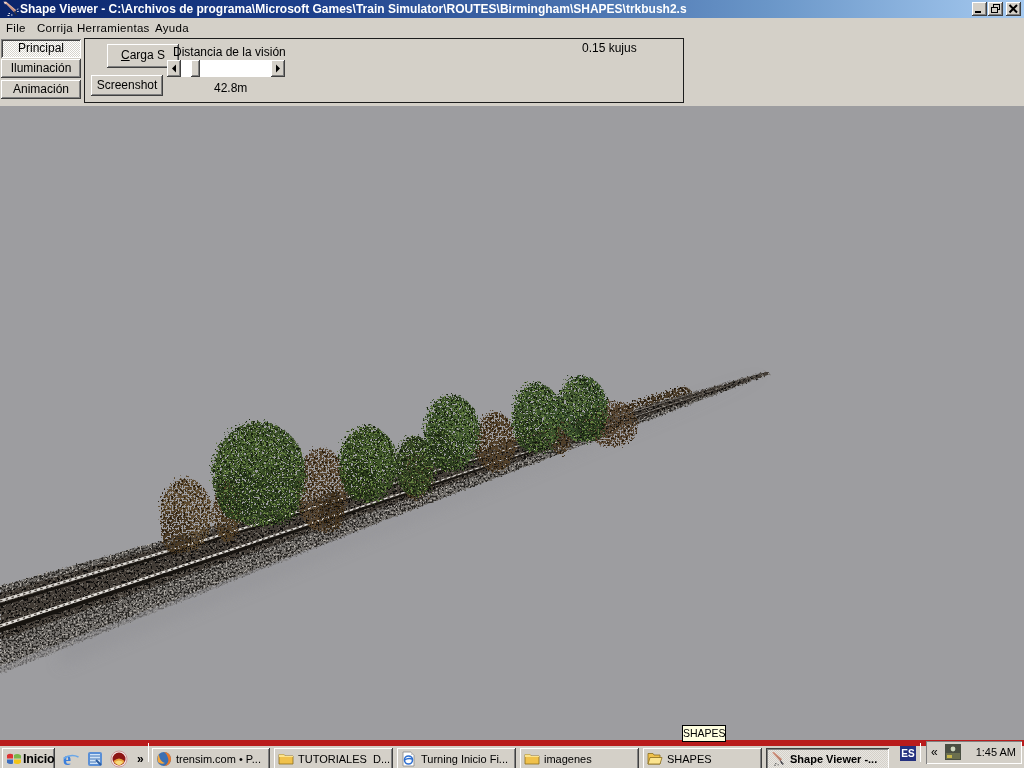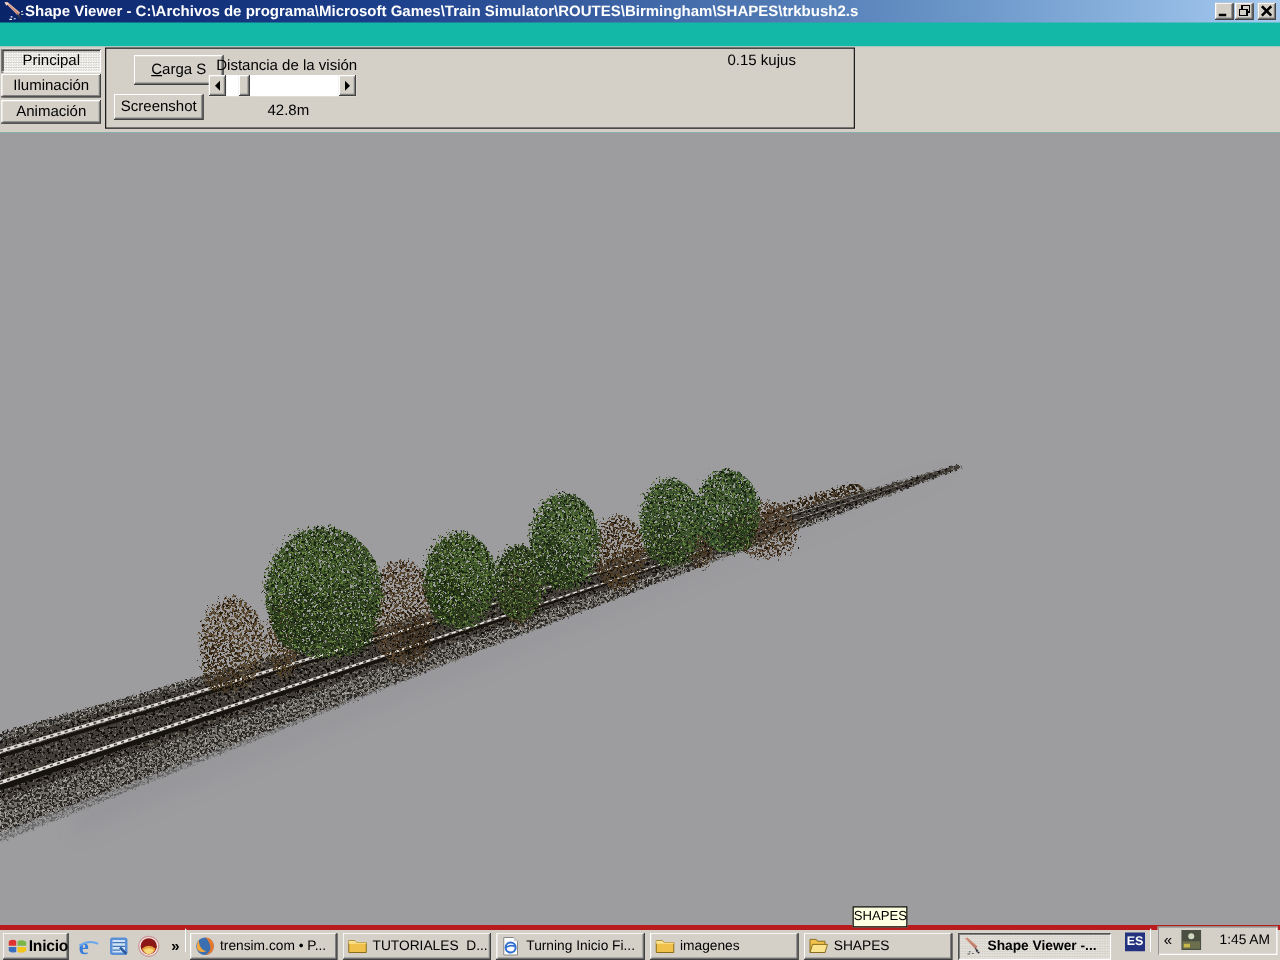--- a/index.html
+++ b/index.html
@@ -1,18 +1,18 @@
 <!DOCTYPE html>
 <html><head>
 <meta charset="utf-8">
 <style>
   * { margin:0; padding:0; box-sizing:border-box; }
   html,body { width:1024px; height:768px; overflow:hidden; }
   body { font-family:"Liberation Sans", sans-serif; }
-  #screen { position:relative; width:1024px; height:768px; background:#14b8a6; }
+  #screen { position:relative; width:1024px; height:768px; background:#4d7c0f; }
 
   
   #titlebar { position:absolute; left:0; top:0; width:1024px; height:18px;
     background:linear-gradient(to right,#0a246a 0%,#1c3f8b 30%,#6a96c8 75%,#a6caf0 100%);
   }
   #titletext { position:absolute; left:20px; top:2px; color:#fff; font-size:12px; font-weight:bold; letter-spacing:0px; white-space:nowrap; }
   .winbtn { position:absolute; top:2px; width:15px; height:14px; background:#d4d0c8;
     box-shadow: inset -1px -1px 0 #404040, inset 1px 1px 0 #fff, inset -2px -2px 0 #808080;
   }
   .winbtn svg { position:absolute; left:0; top:0; }
@@ -51,21 +51,21 @@
   #listbox { position:absolute; left:205px; top:2px; width:105px; height:57px; background:#fff;
     box-shadow: inset 1px 1px 0 #808080, inset -1px -1px 0 #fff, inset 2px 2px 0 #404040, inset -2px -2px 0 #d4d0c8; }
   #listsel { position:absolute; left:2px; top:2px; width:101px; height:13px; background:#000080; color:#fff; font-size:11px; line-height:13px; padding-left:2px; }
   #lblkujus { position:absolute; left:497px; top:2px; font-size:12px; }
 
   
   #viewport { position:absolute; left:0; top:106px; width:1024px; height:634px; background:#9d9da0; }
 
   
   #taskbar { position:absolute; left:0; top:740px; width:1024px; height:28px; background:#d4d0c8;
-     border-top:4px solid #b91c1c; }
+     border-top:6px solid #b91c1c; }
   .tbtn { position:absolute; top:2px; height:22px; background:#d4d0c8; font-size:11px; color:#000;
     box-shadow: inset -1px -1px 0 #404040, inset 1px 1px 0 #fff, inset -2px -2px 0 #808080, inset 2px 2px 0 #d4d0c8;
     white-space:nowrap; overflow:hidden; }
   .tbtn .lab { position:absolute; left:24px; top:5px; }
   .tbtn svg, .tbtn .icon { position:absolute; left:4px; top:3px; }
   #btnStart { left:2px; width:53px; font-weight:bold; font-size:12.5px; }
   #btnStart .lab { left:21px; top:4px; letter-spacing:-0.2px; }
   #taskActive { font-weight:bold;
     background-image:conic-gradient(#e8e6e2 25%, #d4d0c8 0 50%, #e8e6e2 0 75%, #d4d0c8 0); background-size:2px 2px;
     box-shadow: inset 1px 1px 0 #404040, inset -1px -1px 0 #fff, inset 2px 2px 0 #808080; }
@@ -108,20 +108,26 @@
         <rect x="5.5" y="2.5" width="6" height="5" fill="none" stroke="#000" stroke-width="1"></rect>
         <rect x="3.5" y="5.5" width="6" height="5" fill="#d4d0c8" stroke="#000" stroke-width="1"></rect>
       </svg>
   </div>
   <div class="winbtn" style="left:1006px">
     <svg width="15" height="14">
         <path d="M3.5 3 L11 10.5 M11 3 L3.5 10.5" stroke="#000" stroke-width="2"></path>
       </svg>
   </div>
 
+  <div id="menubar">
+    <span class="menuitem" style="left:6px">File</span>
+    <span class="menuitem" style="left:37px">Corrija</span>
+    <span class="menuitem" style="left:77px">Herramientas</span>
+    <span class="menuitem" style="left:155px">Ayuda</span>
+  </div>
 
   <div id="toolbar">
     <div class="tabbtn" id="tab1">Principal</div>
     <div class="tabbtn" id="tab2">Iluminación</div>
     <div class="tabbtn" id="tab3">Animación</div>
     <div id="gpanel">
       <div class="pbtn" id="btnCarga"><span style="text-decoration:underline">C</span>arga S</div>
       <div class="pbtn" id="btnShot">Screenshot</div>
       <div id="lblDist">Distancia de la visión</div>
       <div id="sbar">

